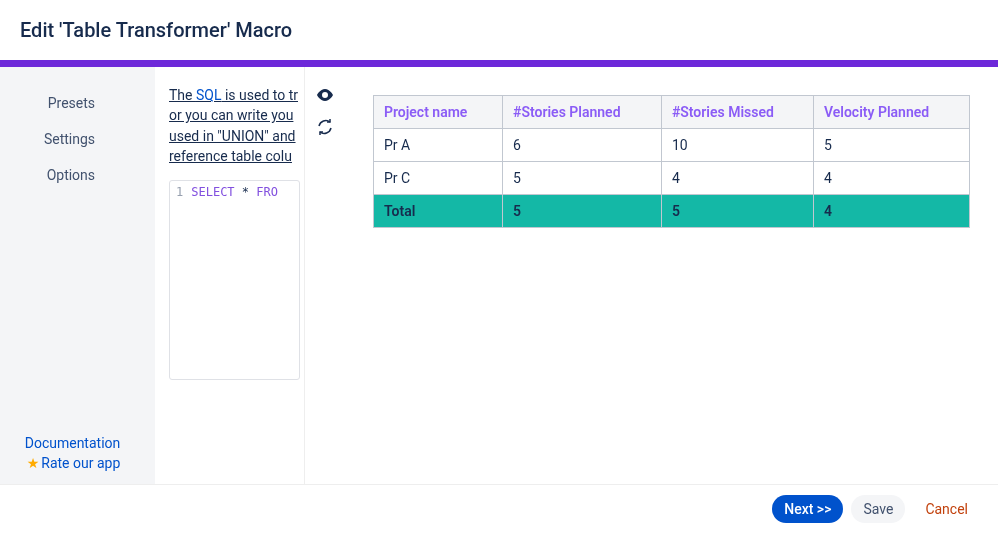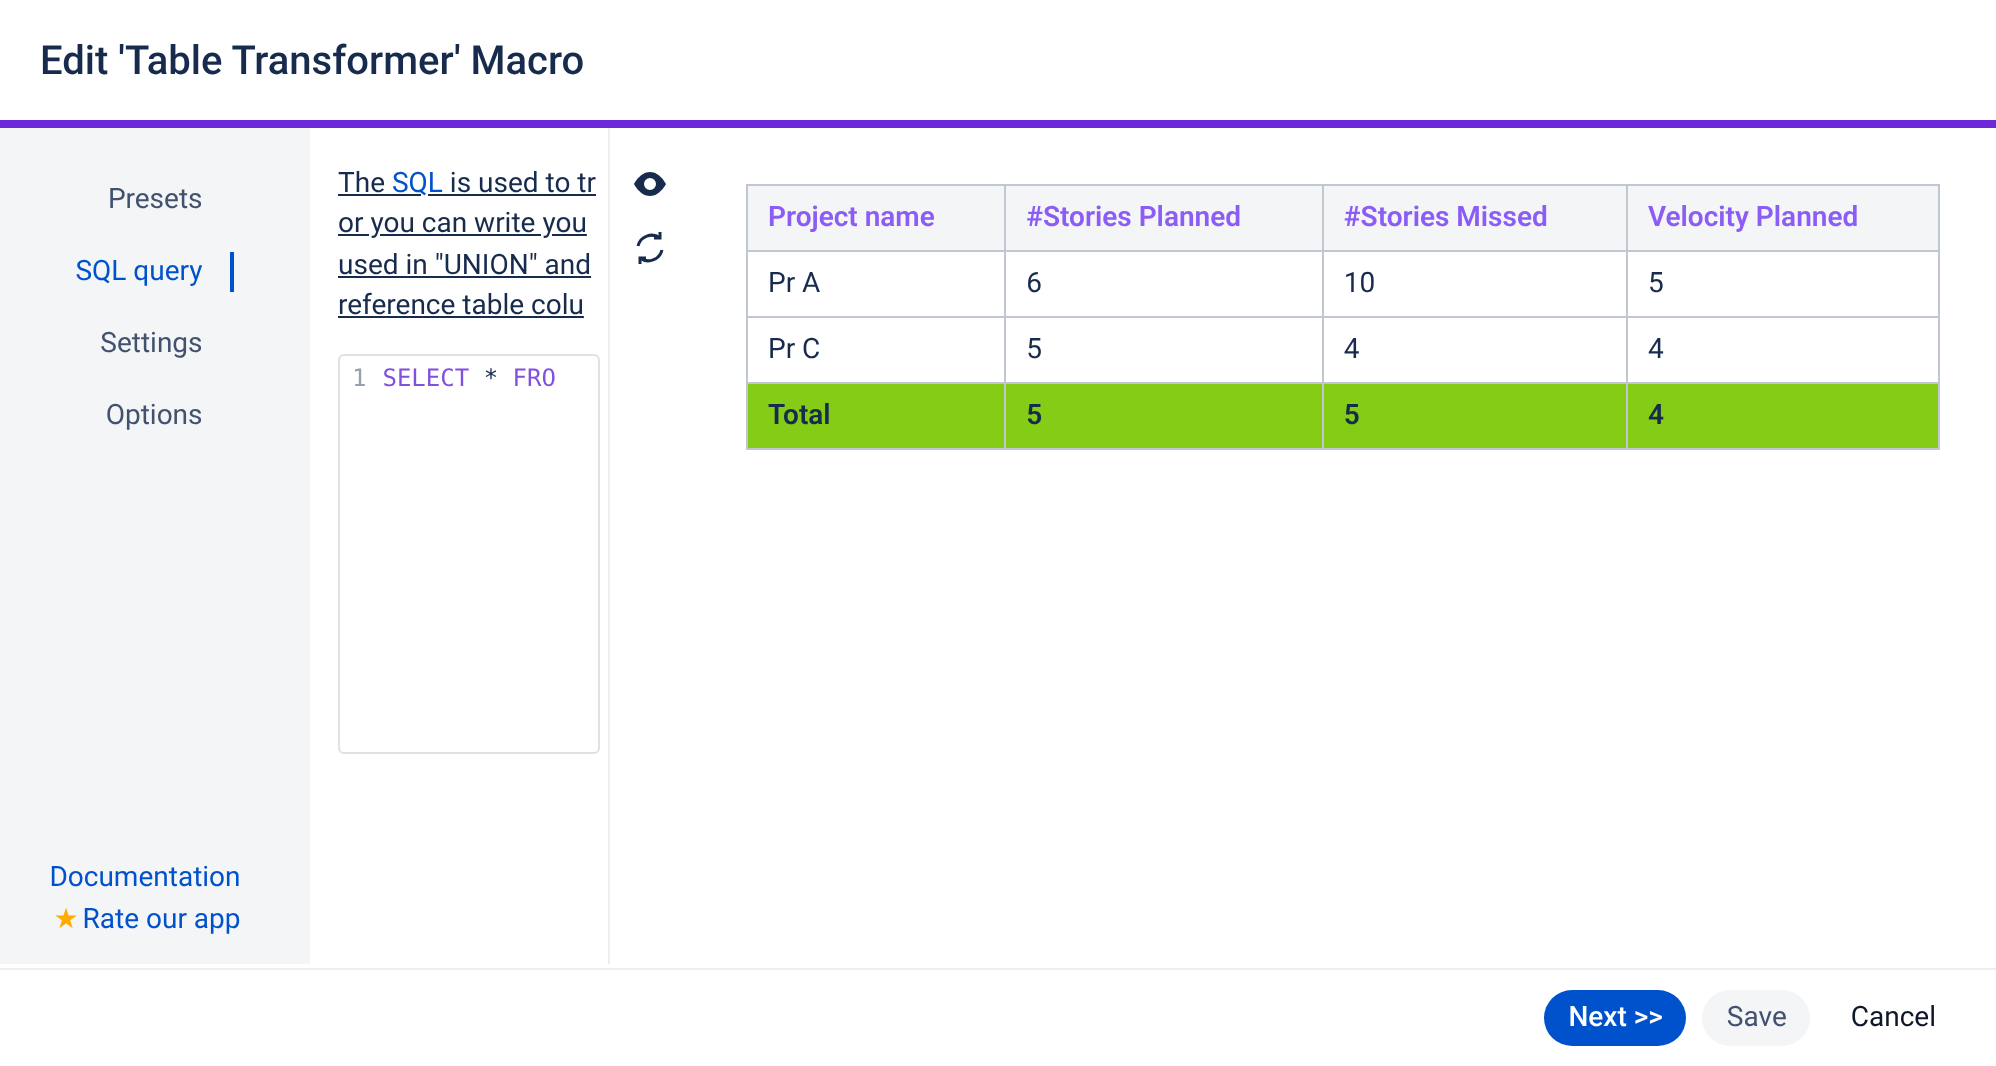--- a/index.html
+++ b/index.html
@@ -8,21 +8,21 @@
       font-size: 14px;
       color: #172B4D;
       background: #fff;
       width: 998px;
       height: 533px;
       overflow: hidden;
       position: relative;
     }
     .header {
       padding: 18px 20px 18px 20px;
-      border-bottom: 4px solid #6d28d9;
+      border-bottom: 7px solid #6d28d9;
     }
     .header h2 {
       font-size: 20px;
       font-weight: 500;
       color: #172B4D;
     }
     .main-area {
       display: flex;
       height: 418px;
     }
@@ -143,21 +143,21 @@
       padding: 8px 10px;
       text-align: left;
       font-size: 14px;
     }
     table.data th {
       background: #F4F5F7;
       font-weight: 600;
       color: #8b5cf6;
     }
     table.data tr.total-row td {
-      background: #84cc16;
+      background: #14b8a6;
       font-weight: 600;
     }
     .footer {
       position: absolute;
       bottom: 0;
       left: 0;
       right: 0;
       border-top: 1px solid #eee;
       padding: 10px 18px;
       display: flex;
@@ -169,35 +169,34 @@
     .btn {
       padding: 6px 12px;
       border-radius: 14px;
       font-size: 14px;
       cursor: pointer;
       border: none;
       font-family: inherit;
     }
     .btn-primary { background: #0052CC; color: #fff; font-weight: 500; }
     .btn-secondary { background: #F4F5F7; color: #42526E; }
-    .btn-link { background: transparent; color: #0f172a; }
+    .btn-link { background: transparent; color: #c2410c; }
   </style>
 </head>
 <body>
 
 <div class="header">
   <h2>Edit 'Table Transformer' Macro</h2>
 </div>
 
 <div class="main-area">
 
   <div class="sidebar">
     <div class="nav-items">
       <div class="nav-item"><span>Presets</span></div>
-      <div class="nav-item active"><span>SQL query</span></div>
       <div class="nav-item"><span>Settings</span></div>
       <div class="nav-item"><span>Options</span></div>
     </div>
     <div class="sidebar-bottom">
       <a class="sidebar-link">Documentation</a>
       <a class="sidebar-link rate-link"><span class="star-icon">★</span><span>Rate our app</span></a>
     </div>
   </div>
 
   <div class="editor-panel">

